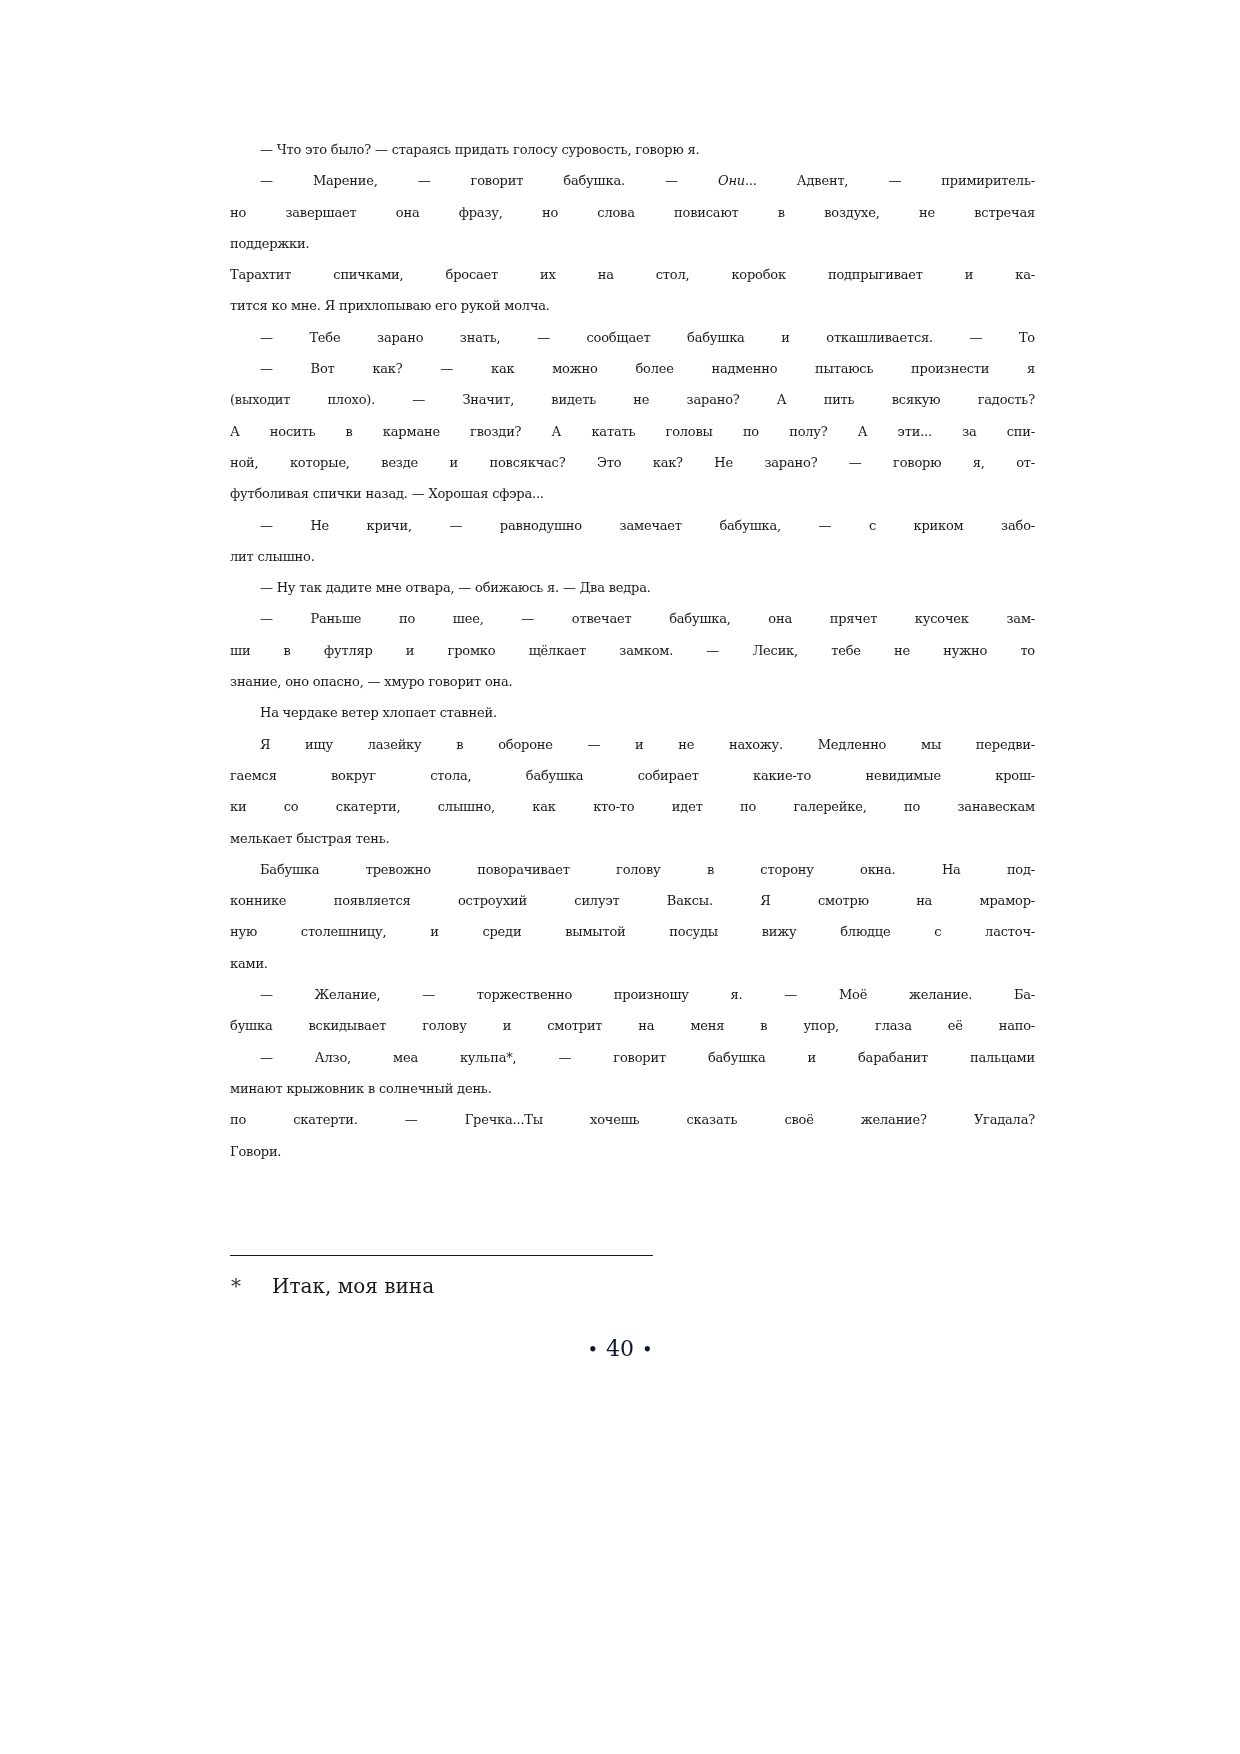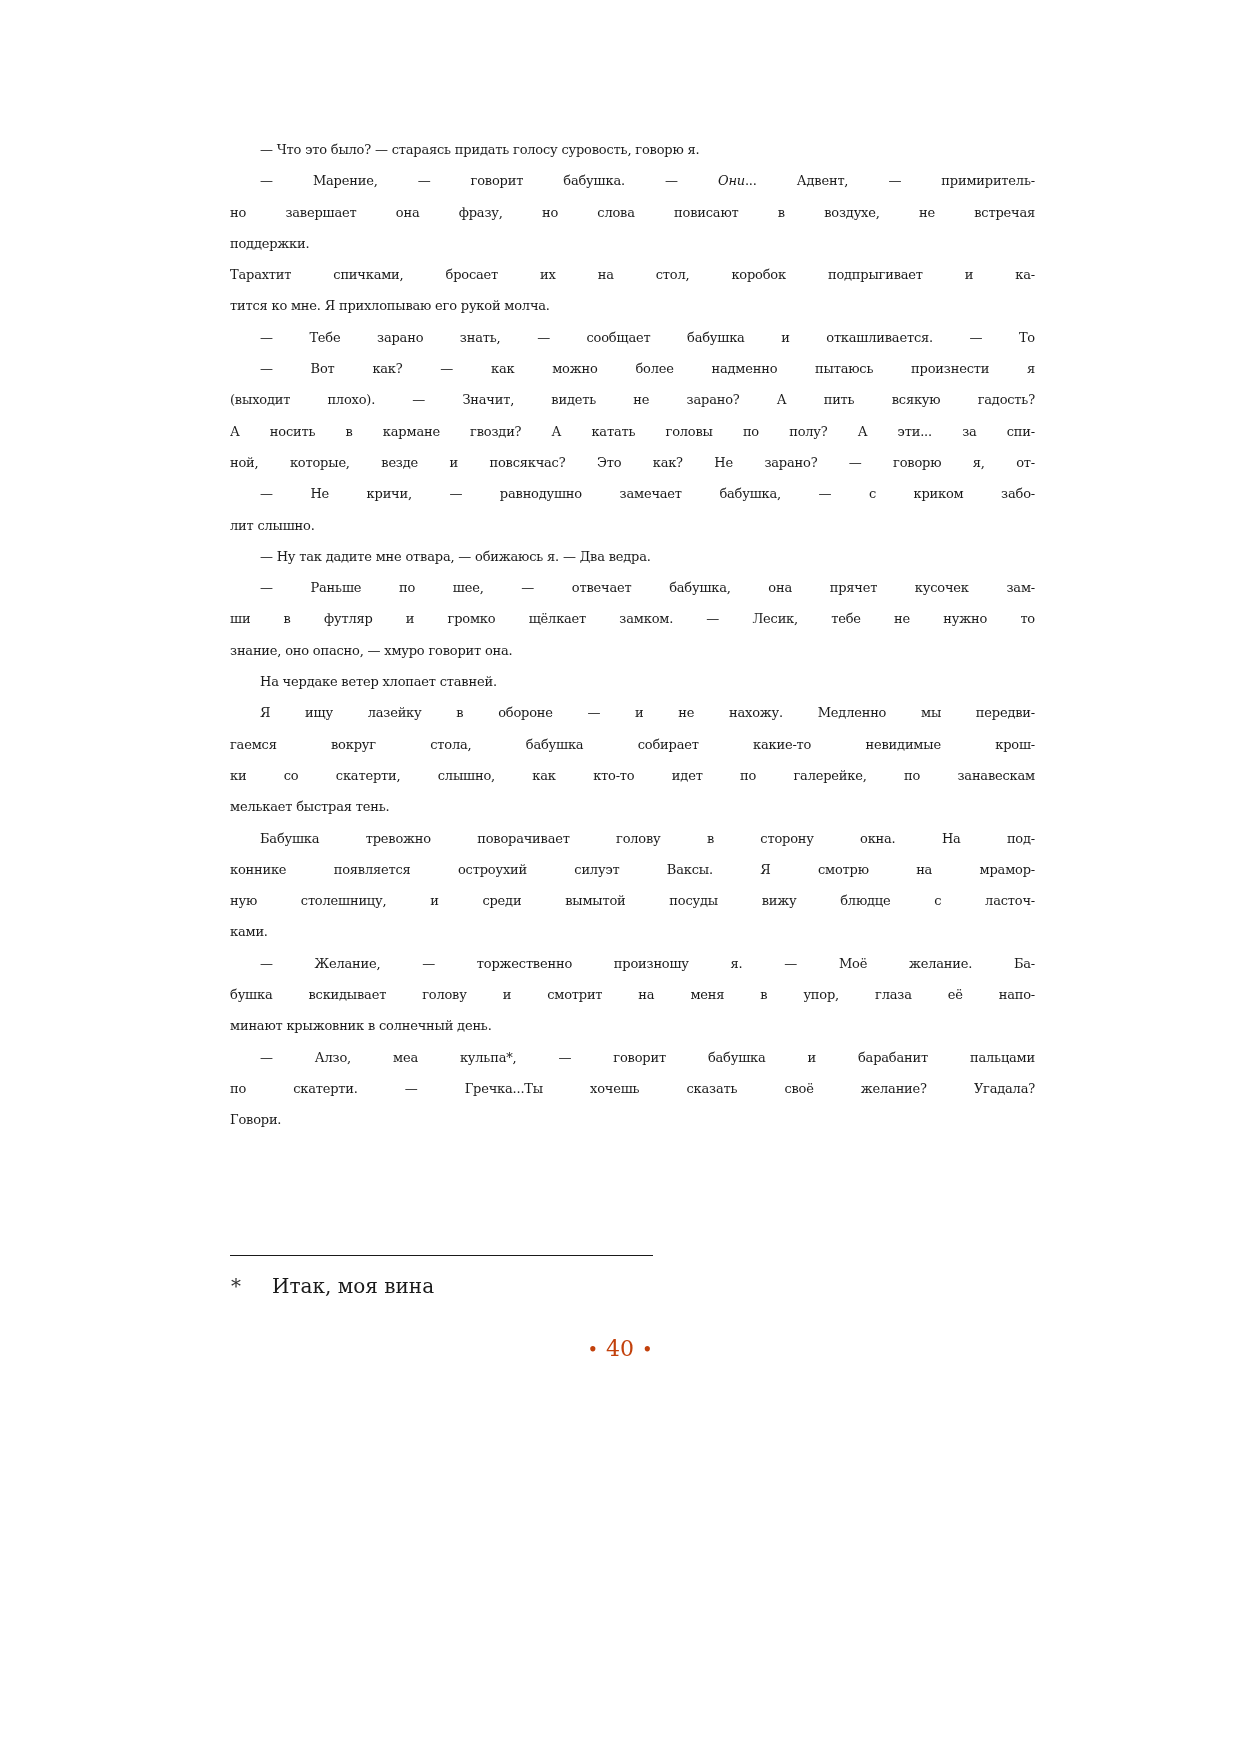--- a/index.html
+++ b/index.html
@@ -27,59 +27,60 @@
   .footnote {
     position: absolute; left: 231px; top: 1274px;
     font-family: "DejaVu Serif", "Liberation Serif", serif;
     font-size: 20px; color: #1a1a1a;
   }
   .footnote .mark { display: inline-block; width: 41px; color: #333; }
   .page-number {
     position: absolute; left: 0; width: 1240px; top: 1336px;
     text-align: center;
     font-family: "DejaVu Serif", "Liberation Serif", serif;
-    font-size: 22px; color: #c2410c;
+    font-size: 22px; color: #0f172a;
   }
   .page-number .bullet { font-size: 18px; padding: 0 8px; }
 </style>
 </head>
 <body>
 
 <div class="page">
   <div class="text-block" id="text-block">
       <div class="line indent last">— Что это было? — стараясь придать голосу суровость, говорю я.</div>
       <div class="line indent" style="white-space: normal;"><span>— Марение, — говорит бабушка. — </span><i>Они</i><span>... Адвент, — примиритель-</span></div>
       <div class="line" style="white-space: normal;">но завершает она фразу, но слова повисают в воздухе, не встречая</div>
       <div class="line last">поддержки.</div>
       <div class="line" style="white-space: normal;">Тарахтит спичками, бросает их на стол, коробок подпрыгивает и ка-</div>
       <div class="line last">тится ко мне. Я прихлопываю его рукой молча.</div>
       <div class="line indent" style="white-space: normal;">— Тебе зарано знать, — сообщает бабушка и откашливается. — То</div>
       <div class="line indent" style="white-space: normal;">— Вот как? — как можно более надменно пытаюсь произнести я</div>
       <div class="line" style="white-space: normal;">(выходит плохо). — Значит, видеть не зарано? А пить всякую гадость?</div>
       <div class="line" style="white-space: normal;">А носить в кармане гвозди? А катать головы по полу? А эти... за спи-</div>
       <div class="line" style="white-space: normal;">ной, которые, везде и повсякчас? Это как? Не зарано? — говорю я, от-</div>
+      <div class="line last">футболивая спички назад. — Хорошая сфэра...</div>
       <div class="line indent" style="white-space: normal;">— Не кричи, — равнодушно замечает бабушка, — с криком забо-</div>
       <div class="line last">лит слышно.</div>
       <div class="line indent last">— Ну так дадите мне отвара, — обижаюсь я. — Два ведра.</div>
       <div class="line indent" style="white-space: normal;">— Раньше по шее, — отвечает бабушка, она прячет кусочек зам-</div>
       <div class="line" style="white-space: normal;">ши в футляр и громко щёлкает замком. — Лесик, тебе не нужно то</div>
       <div class="line last">знание, оно опасно, — хмуро говорит она.</div>
       <div class="line indent last">На чердаке ветер хлопает ставней.</div>
       <div class="line indent" style="white-space: normal;">Я ищу лазейку в обороне — и не нахожу. Медленно мы передви-</div>
       <div class="line" style="white-space: normal;">гаемся вокруг стола, бабушка собирает какие-то невидимые крош-</div>
       <div class="line" style="white-space: normal;">ки со скатерти, слышно, как кто-то идет по галерейке, по занавескам</div>
       <div class="line last">мелькает быстрая тень.</div>
       <div class="line indent" style="white-space: normal;">Бабушка тревожно поворачивает голову в сторону окна. На под-</div>
       <div class="line" style="white-space: normal;">коннике появляется остроухий силуэт Ваксы. Я смотрю на мрамор-</div>
       <div class="line" style="white-space: normal;">ную столешницу, и среди вымытой посуды вижу блюдце с ласточ-</div>
       <div class="line last">ками.</div>
       <div class="line indent" style="white-space: normal;">— Желание, — торжественно произношу я. — Моё желание. Ба-</div>
       <div class="line" style="white-space: normal;">бушка вскидывает голову и смотрит на меня в упор, глаза её напо-</div>
+      <div class="line indent" style="white-space: normal;">— Алзо, меа кульпа*, — говорит бабушка и барабанит пальцами</div>
       <div class="line last">минают крыжовник в солнечный день.</div>
-      <div class="line indent" style="white-space: normal;">— Алзо, меа кульпа*, — говорит бабушка и барабанит пальцами</div>
       <div class="line" style="white-space: normal;">по скатерти. — Гречка...Ты хочешь сказать своё желание? Угадала?</div>
       <div class="line last">Говори.</div>
     </div>
 
   <div class="divider"></div>
 
   <div class="footnote">
     <span class="mark">*</span><span>Итак, моя вина</span>
   </div>
 

